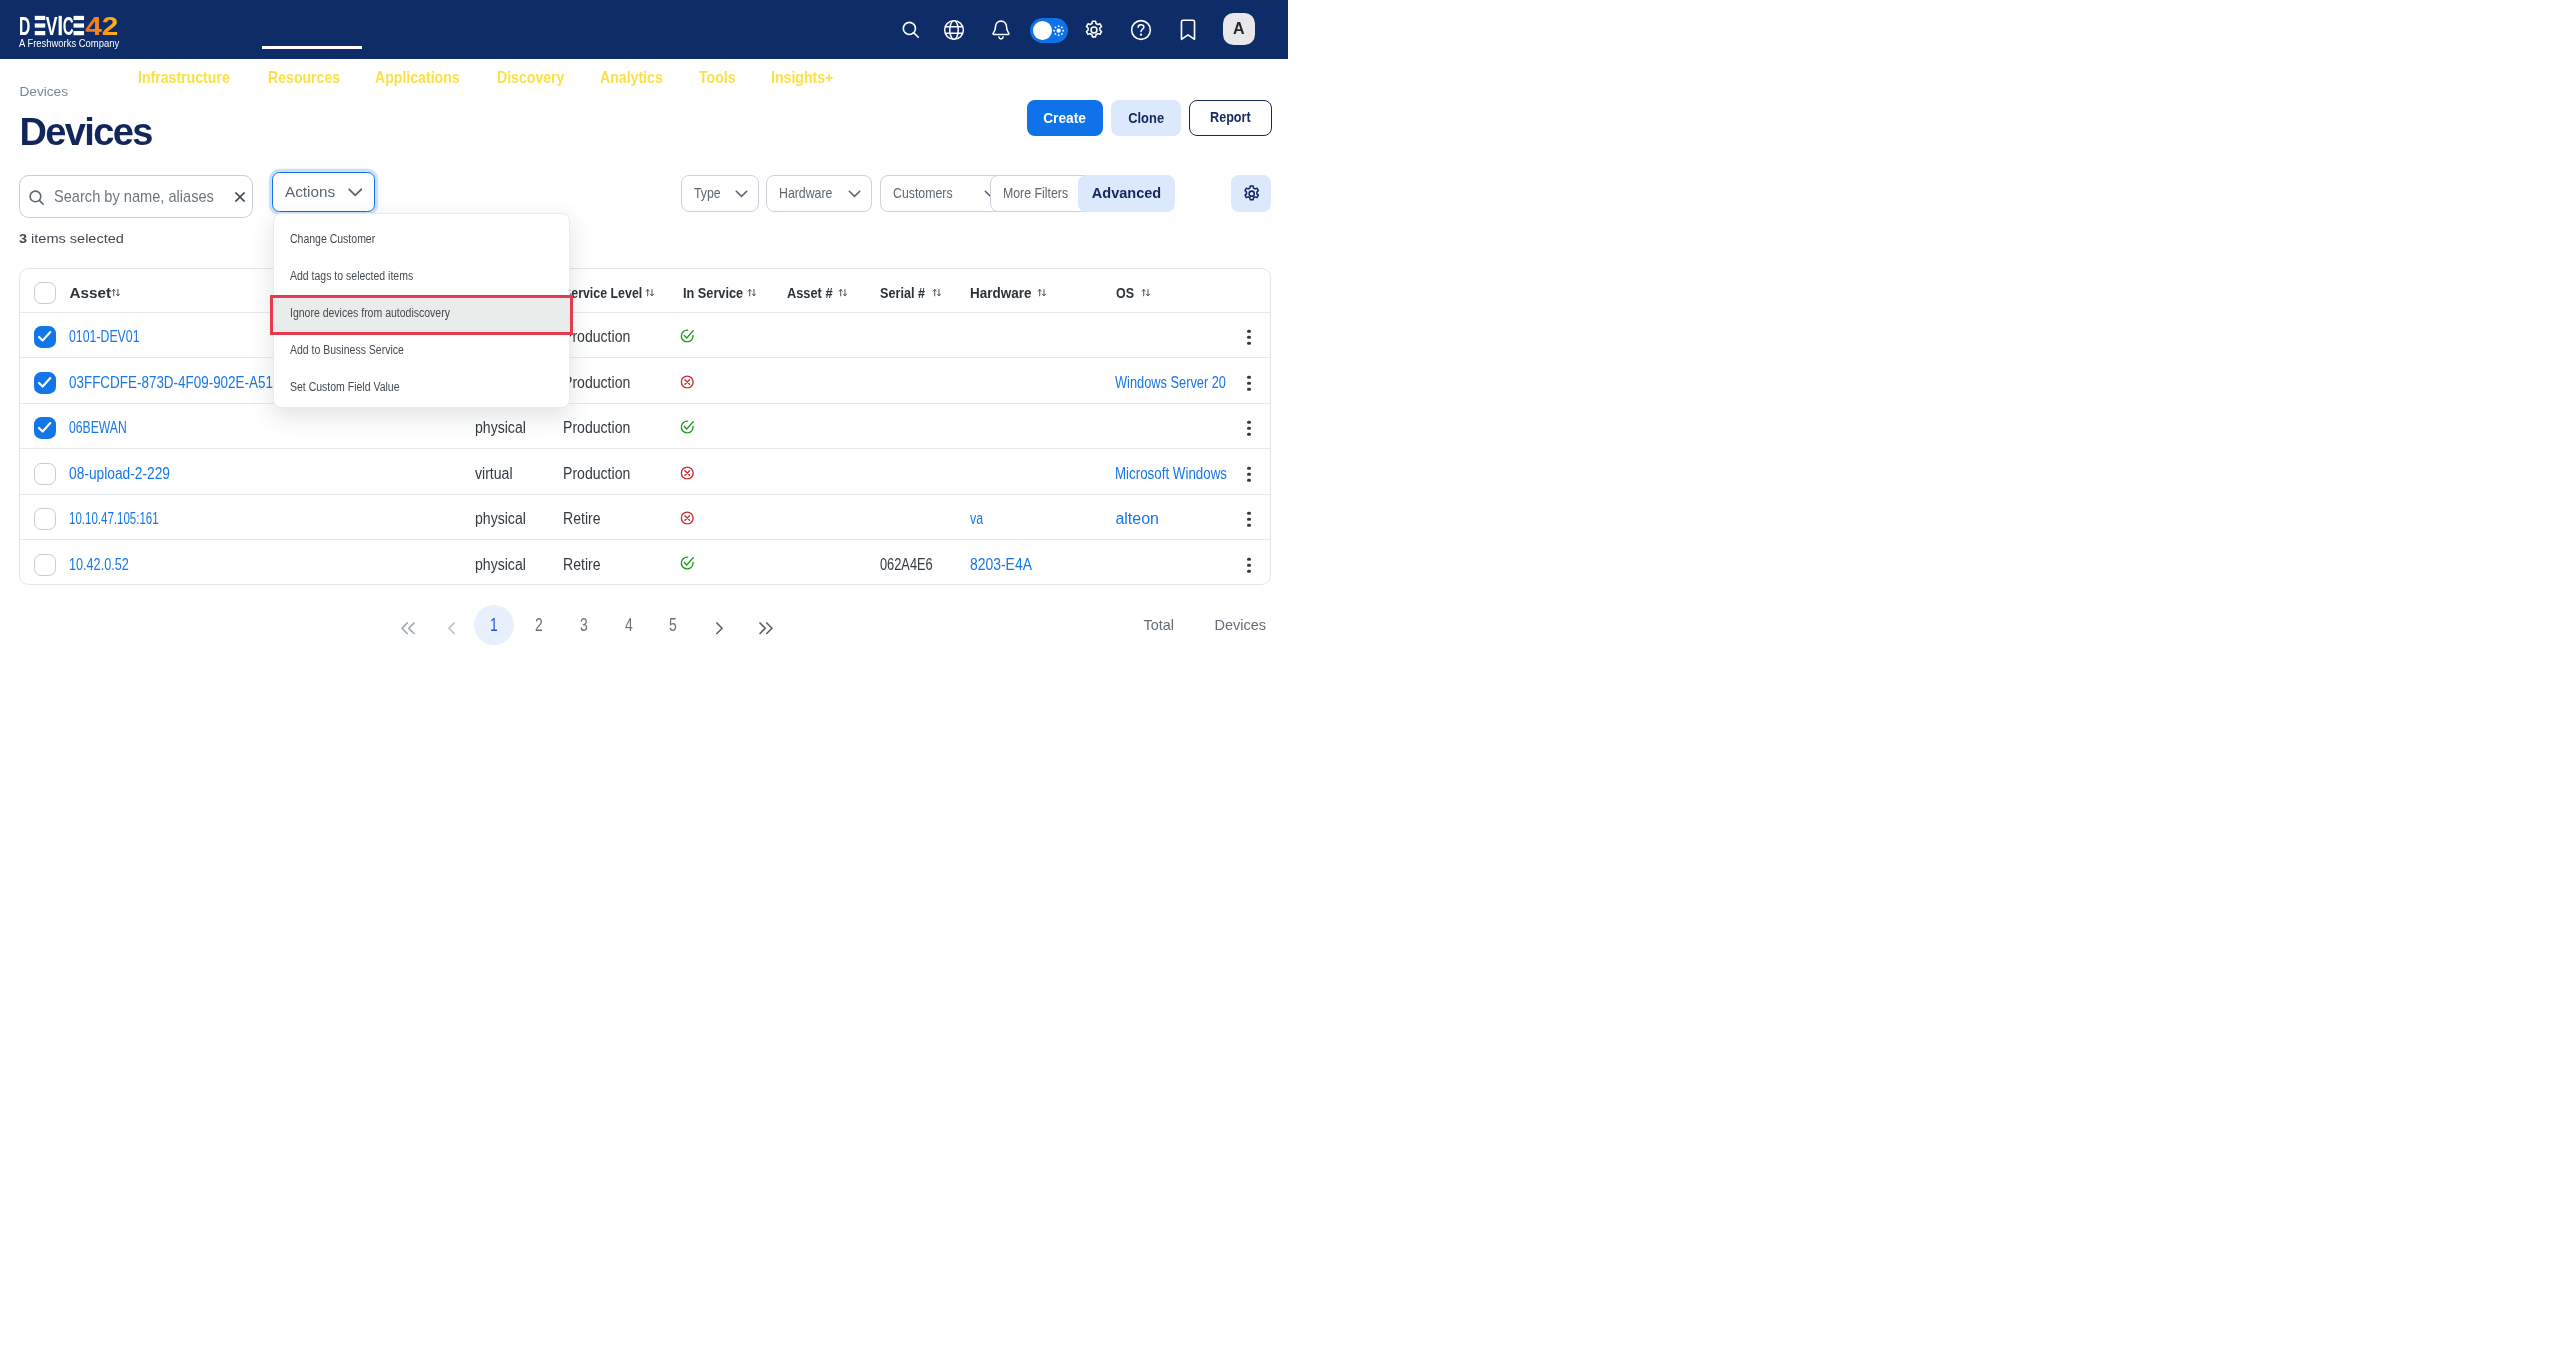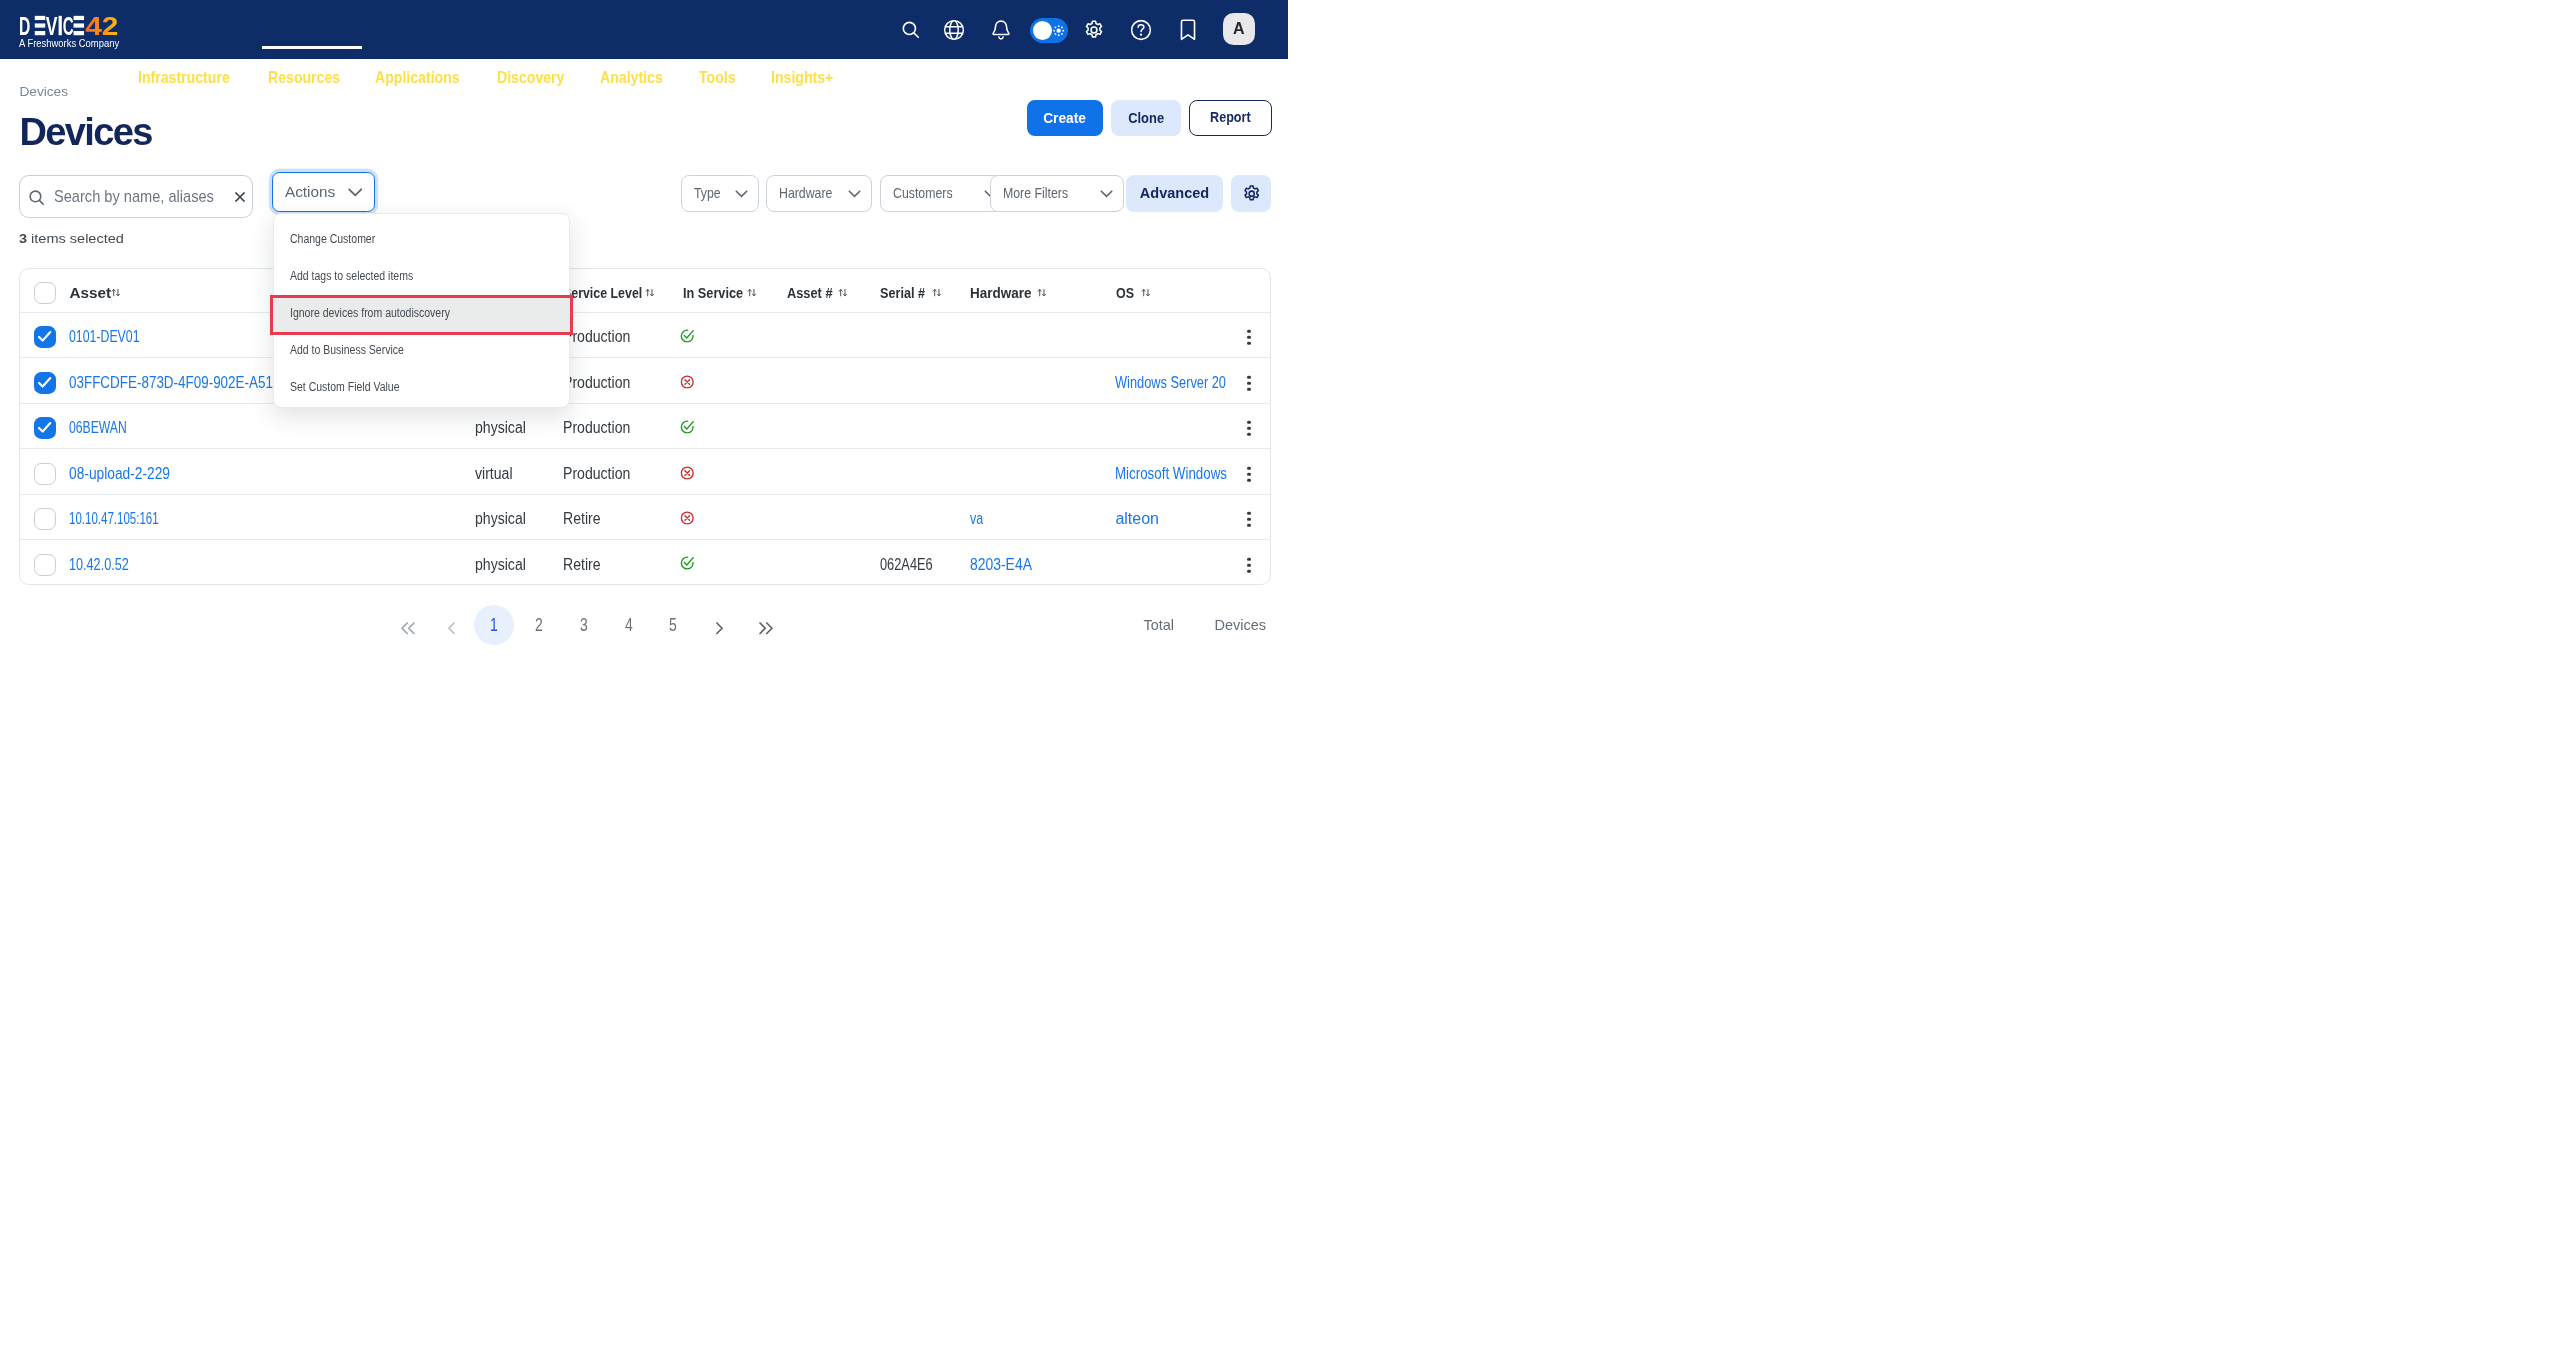--- a/index.html
+++ b/index.html
@@ -21,21 +21,21 @@
 .btn-clone { left:1111px; width:70px; background:#dce8fb; color:#12275e; }
 .btn-report { left:1189px; width:83px; background:#fff; border:1.6px solid #15295f; color:#15295f; line-height:33px; }
 
 .searchbox { position:absolute; left:19px; top:175px; width:234px; height:43px; border:1.2px solid #c8ced6; border-radius:9.7px; background:#fff; }
 .searchbox .ph { position:absolute; left:34px; top:50%; transform:translateY(-50%) scaleX(.88); transform-origin:left center; font-size:16.6px; color:#6b7680; white-space:nowrap; }
 .outbtn { position:absolute; top:175px; height:37px; border:1.2px solid #cdd3d9; border-radius:8px; background:#fff; color:#5d6771; font-size:14.5px; line-height:35px; padding-left:12px; }
 .outbtn svg { position:absolute; right:10.5px; top:13.7px; }
 .outbtn span { display:inline-block; transform:scaleX(.85); transform-origin:left center; }
 .actions { position:absolute; left:272px; top:172px; width:103px; height:40px; border:1.6px solid #1273e8; border-radius:7.3px; background:#fff; box-shadow:0 0 0 3.2px rgba(18,115,232,.22); color:#5b6570; font-size:15.3px; line-height:37px; padding-left:12px; }
 .actions svg { position:absolute; right:11.3px; top:15.3px; }
-.badv { position:absolute; left:1126px; top:175px; width:97px; height:37px; border-radius:8px; background:#dce8fb; color:#12275e; font-size:14.5px; font-weight:bold; text-align:center; line-height:37px; }
+.badv { position:absolute; left:1078px; top:175px; width:97px; height:37px; border-radius:8px; background:#dce8fb; color:#12275e; font-size:14.5px; font-weight:bold; text-align:center; line-height:37px; }
 .bgear { position:absolute; left:1231px; top:175px; width:40px; height:37px; border-radius:8px; background:#dce8fb; }
 .selinfo { position:absolute; left:19.4px; top:231px; font-size:13.7px; color:#414a52; }
 
 .card { position:absolute; left:19.4px; top:268px; width:1252px; height:317px; border:0.8px solid #e2e5e9; border-radius:9.7px; background:#fff; }
 .hdr { position:absolute; top:0; left:0; width:100%; height:44px; border-bottom:0.8px solid #e7eaed; }
 .hlabel { position:absolute; top:14.5px; font-size:15.3px; font-weight:bold; color:#2c3339; white-space:nowrap; transform-origin:left top; }
 .sorticon { position:absolute; top:18px; }
 .row { position:absolute; left:0; width:100%; height:45px; }
 .rowline { border-bottom:0.8px solid #e7eaed; }
 .cell { position:absolute; top:calc(50% + 2px); transform:translateY(-50%) scaleX(.88); transform-origin:left center; font-size:16px; color:#333a41; white-space:nowrap; }

